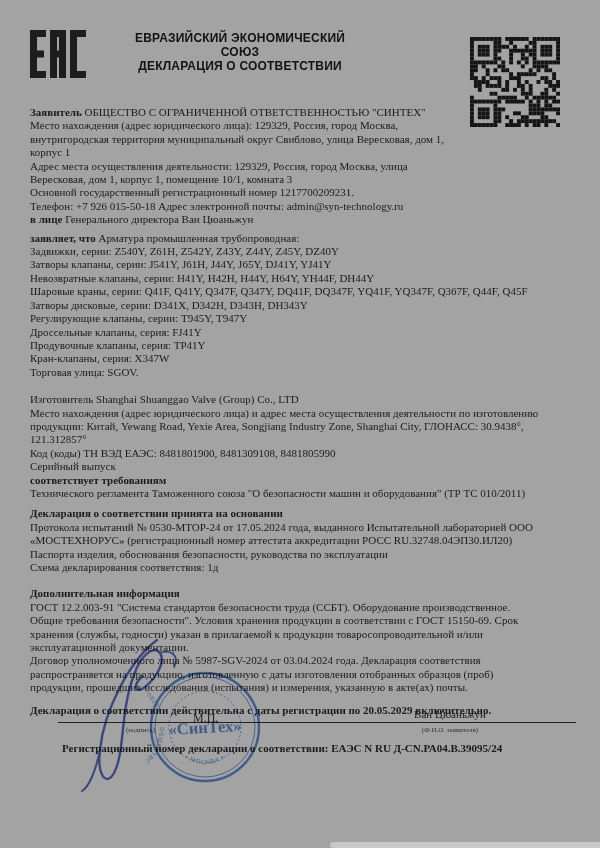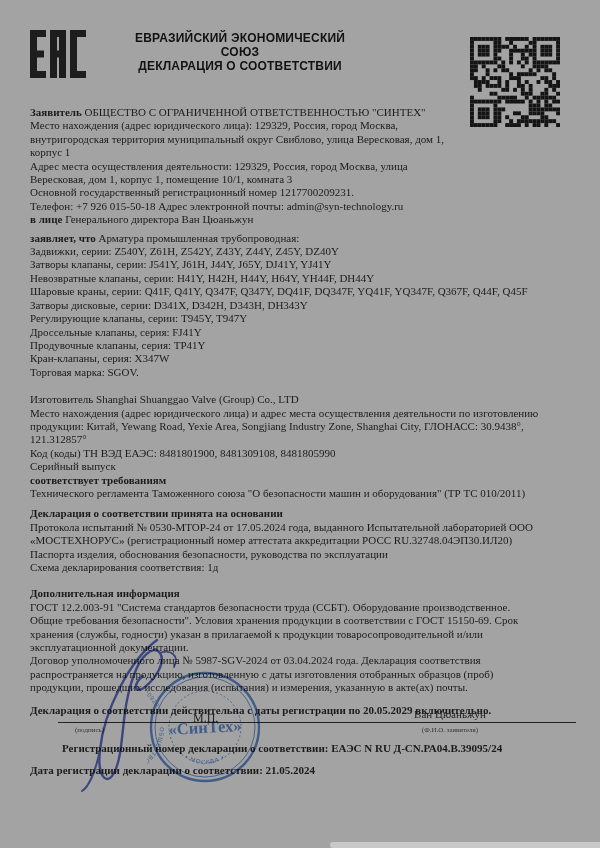--- a/index.html
+++ b/index.html
@@ -22,21 +22,21 @@
   .bold { font-weight:bold; }
   .para-a { margin-bottom:5px; }
   .para-b { margin-bottom:14px; }
   .para-c { margin-bottom:7px; }
   .para-d { margin-bottom:13px; }
   .para-e { margin-bottom:9px; }
   
   .fio-name { position:absolute; left:330px; top:708px; width:240px; text-align:center; font-size:11px; }
   .sig-rule { position:absolute; left:58px; top:722px; width:518px; height:0; border-top:1.4px solid #222; }
   .sub-label { position:absolute; top:726px; font-size:7px; color:#333; }
-  .sub-label.sign { left:75px; width:80px; text-align:left; }
+  .sub-label.sign { left:75px; width:80px; text-align:right; }
   .sub-label.fio { left:350px; width:200px; text-align:center; }
   .mp-mark { position:absolute; left:193px; top:711px; font-size:12px; color:#222; }
   .reg-line { position:absolute; left:30px; font-size:11px; font-weight:bold; white-space:pre; }
   .reg-num { top:742px;margin-left:32px; }
   .reg-date { top:764px; }
   
   .stamp { position:absolute; left:147px; top:669px; width:116px; height:116px; mix-blend-mode:multiply; opacity:.88; }
   .ink { position:absolute; left:62px; top:615px; width:140px; height:185px; mix-blend-mode:multiply; opacity:.85; }
   .scan-edge { position:absolute; left:330px; top:842px; width:270px; height:6px; background:#c8c8c8; border-radius:4px 0 0 4px; }
 </style>
@@ -373,21 +373,21 @@
       <div class="ln"><b>заявляет, что</b><span> Арматура промышленная трубопроводная:</span></div>
       <div class="ln">Задвижки, серии: Z540Y, Z61H, Z542Y, Z43Y, Z44Y, Z45Y, DZ40Y</div>
       <div class="ln">Затворы клапаны, серии: J541Y, J61H, J44Y, J65Y, DJ41Y, YJ41Y</div>
       <div class="ln">Невозвратные клапаны, серии: H41Y, H42H, H44Y, H64Y, YH44F, DH44Y</div>
       <div class="ln">Шаровые краны, серии: Q41F, Q41Y, Q347F, Q347Y, DQ41F, DQ347F, YQ41F, YQ347F, Q367F, Q44F, Q45F</div>
       <div class="ln">Затворы дисковые, серии: D341X, D342H, D343H, DH343Y</div>
       <div class="ln">Регулирующие клапаны, серии: T945Y, T947Y</div>
       <div class="ln">Дроссельные клапаны, серия: FJ41Y</div>
       <div class="ln">Продувочные клапаны, серия: TP41Y</div>
       <div class="ln">Кран-клапаны, серия: X347W</div>
-      <div class="ln">Торговая марка: SGOV.</div>
+      <div class="ln">Торговая улица: SGOV.</div>
     </div>
 
     <div class="para-c">
       <div class="ln">Изготовитель Shanghai Shuanggao Valve (Group) Co., LTD</div>
       <div class="ln">Место нахождения (адрес юридического лица) и адрес места осуществления деятельности по изготовлению</div>
       <div class="ln">продукции: Китай, Yewang Road, Yexie Area, Songjiang Industry Zone, Shanghai City, ГЛОНАСС: 30.9438°,</div>
       <div class="ln">121.312857°</div>
       <div class="ln">Код (коды) ТН ВЭД ЕАЭС: 8481801900, 8481309108, 8481805990</div>
       <div class="ln">Серийный выпуск</div>
       <div class="ln bold">соответствует требованиям</div>
@@ -416,21 +416,20 @@
     <div class="ln bold">Декларация о соответствии действительна с даты регистрации по 20.05.2029 включительно.</div>
   </div>
 
   <div class="fio-name">Ван Цюаньжун</div>
   <div class="sig-rule"></div>
   <div class="sub-label sign">(подпись)</div>
   <div class="sub-label fio">(Ф.И.О. заявителя)</div>
   <div class="mp-mark">М.П.</div>
 
   <div class="reg-line reg-num">Регистрационный номер декларации о соответствии: ЕАЭС N RU Д-CN.РА04.В.39095/24</div>
-  <div class="reg-line reg-date">Дата регистрации декларации о соответствии: 21.05.2024</div>
 
   <svg class="stamp" viewBox="-58 -58 116 116">
     <defs>
       <path id="ringPath" d="M -45,0 A 45,45 0 1,1 -45,-0.05"></path>
       <path id="bottomPath" d="M -37,0 A 37,37 0 0,0 37,0"></path>
     </defs>
     <circle r="54" fill="none" stroke="#4d7fd0" stroke-width="2.4"></circle>
     <circle r="50" fill="none" stroke="#4d7fd0" stroke-width="0.9"></circle>
     <circle r="36" fill="none" stroke="#4d7fd0" stroke-width="0.9" stroke-dasharray="2 2.2"></circle>
     <text fill="#4d7fd0" font-size="5.9" font-family="Liberation Sans, sans-serif" letter-spacing="0.7">

